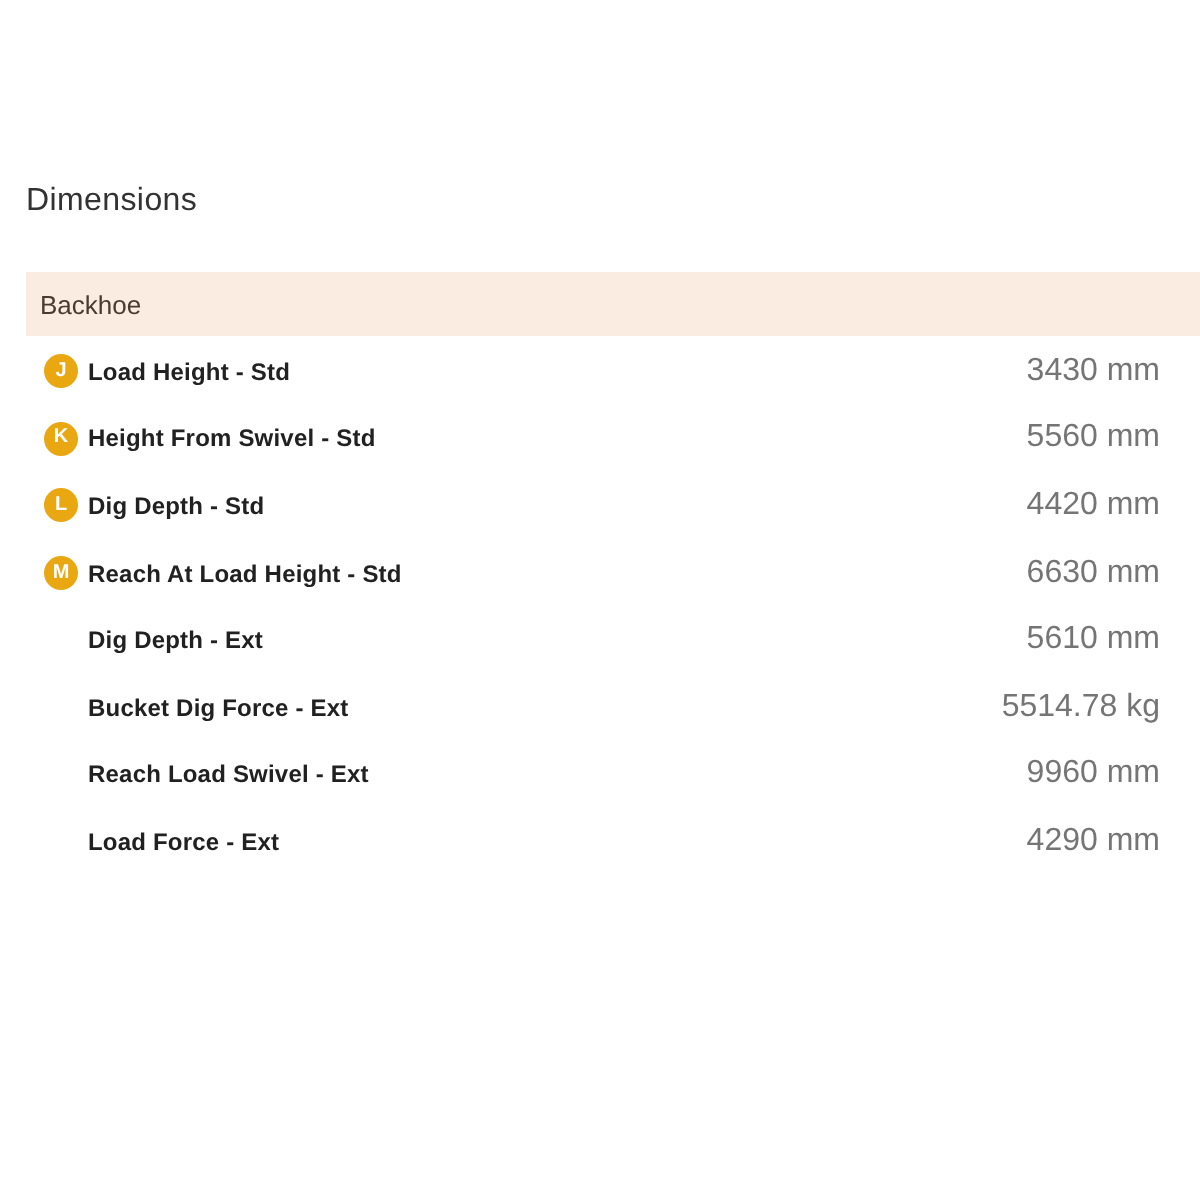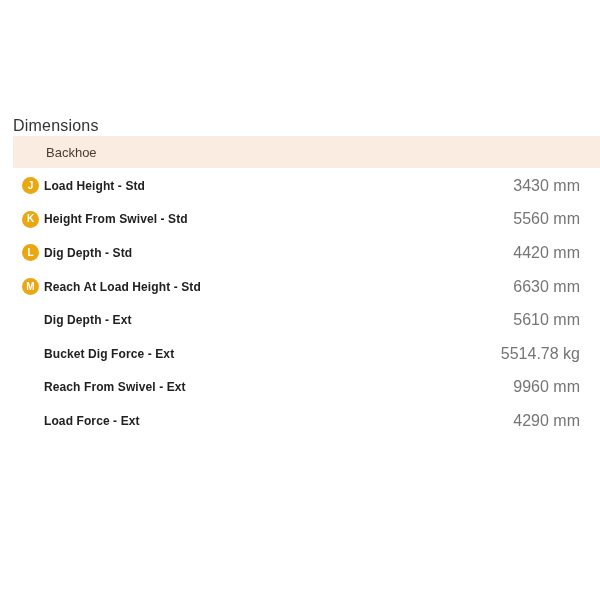--- a/index.html
+++ b/index.html
@@ -20,37 +20,37 @@
   .page {
     position: relative;
     width: 600px;
     height: 600px;
     background: #ffffff;
     overflow: hidden;
   }
   .page-title {
     position: absolute;
     left: 13px;
-    top: 117px;
+    top: 92px;
     margin: 0;
     font-size: 16px;
     font-weight: 400;
     color: var(--title-color);
     letter-spacing: 0.2px;
   }
   .section-header {
     position: absolute;
     left: 13px;
     right: 0;
     top: 136px;
     height: 32px;
     background: var(--section-bg);
     display: flex;
     align-items: center;
-    padding-left: 33px;
+    padding-left: 7px;
     color: var(--section-text);
     font-size: 13px;
     font-weight: 400;
   }
   .rows {
     position: absolute;
     left: 13px;
     right: 0;
     top: 169px;
   }
@@ -134,21 +134,21 @@
 
   <div class="row">
     <span class="badge empty"></span>
     <span class="row-label">Bucket Dig Force - Ext</span>
     <span class="row-value">5514.78 kg</span>
   </div>
 
 
   <div class="row">
     <span class="badge empty"></span>
-    <span class="row-label">Reach From Swivel - Ext</span>
+    <span class="row-label">Reach Load Swivel - Ext</span>
     <span class="row-value">9960 mm</span>
   </div>
 
   <div class="row">
     <span class="badge empty"></span>
     <span class="row-label">Load Force - Ext</span>
     <span class="row-value">4290 mm</span>
   </div>
 </div>
 </div>

